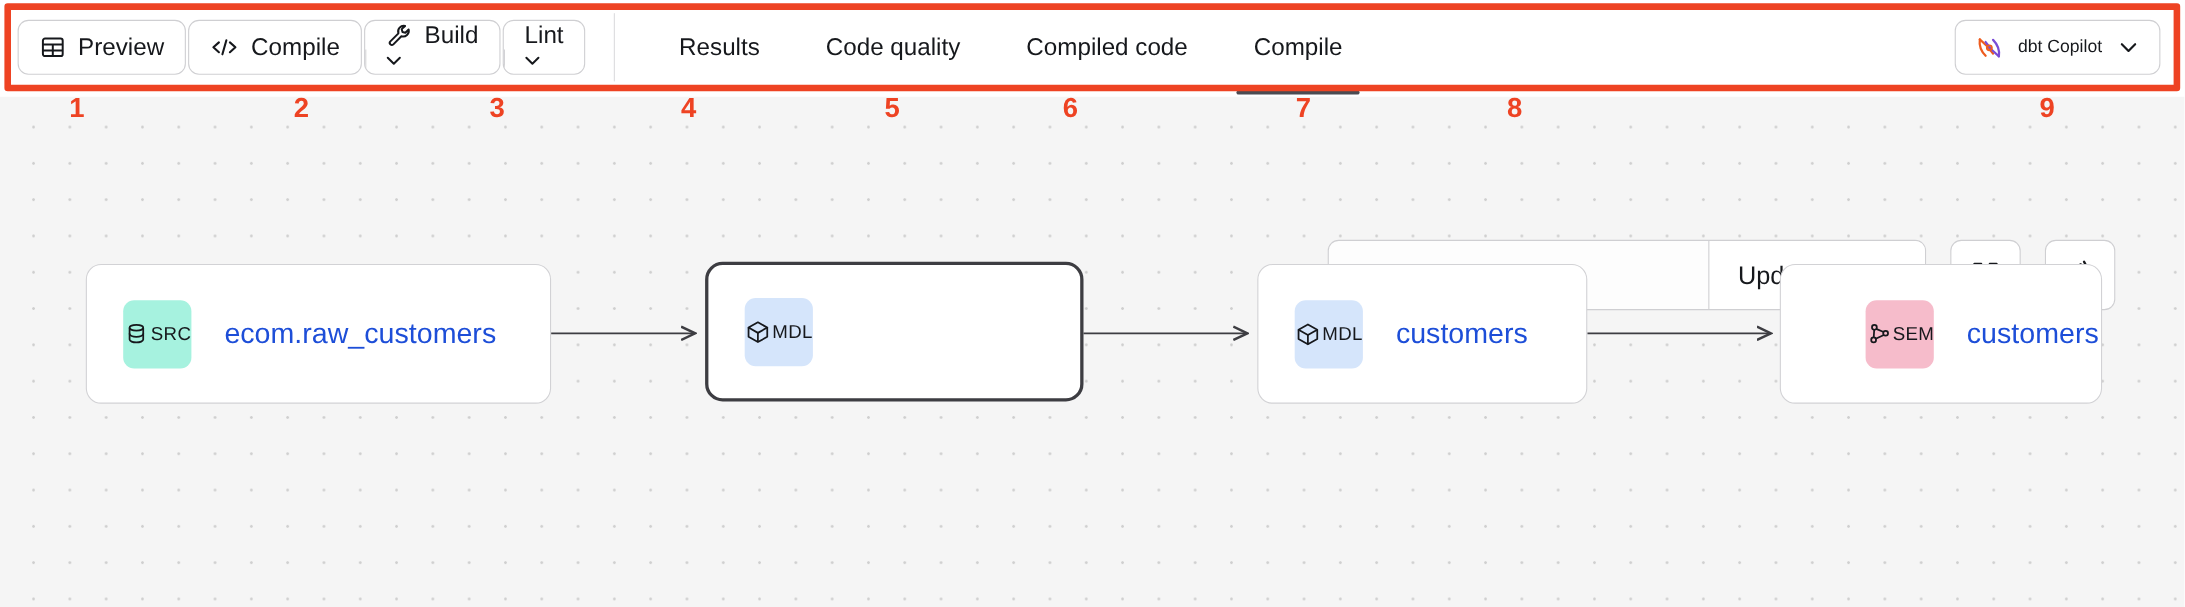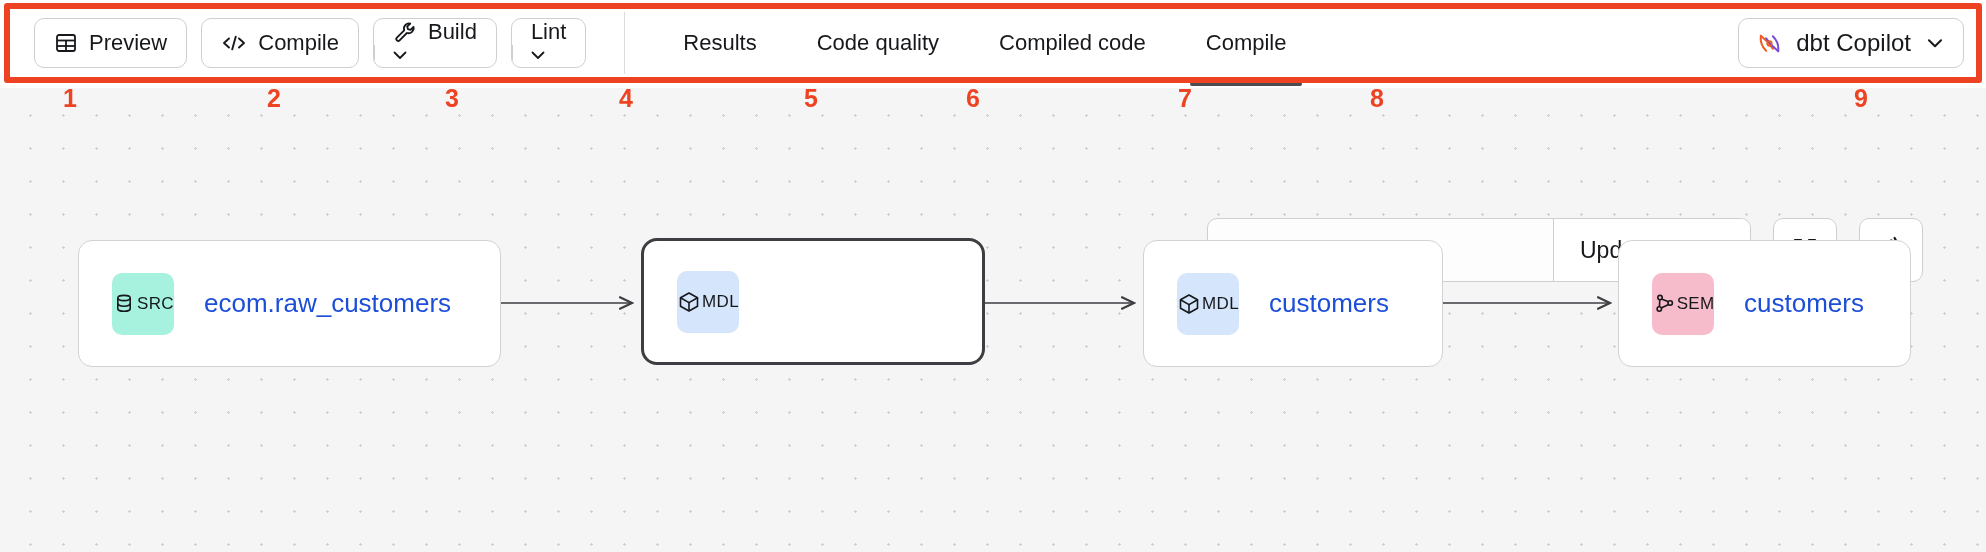--- a/index.html
+++ b/index.html
@@ -23,22 +23,22 @@
   }
 
   
   .toolbar {
     position: absolute; left: 0; top: 0;
     width: 1986px; height: 86px;
     background: #ffffff;
     display: flex; align-items: center;
   }
   .tb-left {
-    display: flex; align-items: center; gap: 14px;
-    padding-left: 34px; height: 100%;
+    display: flex; align-items: center; gap: 2px;
+    padding-left: 16px; height: 100%;
   }
   .btn {
     height: 50px;
     border: 1px solid #CFCFD2;
     border-radius: 10px;
     background: #fff;
     display: flex; align-items: center;
     padding: 0 19px;
     gap: 11px;
     font-size: 22px;
@@ -105,21 +105,21 @@
     display: flex; align-items: center;
   }
   .copilot {
     height: 50px;
     border: 1px solid #CFCFD2;
     border-radius: 10px;
     background: #fff;
     display: flex; align-items: center;
     gap: 13px;
     padding: 0 17px 0 17px;
-    font-size: 24px;
+    font-size: 16px;
     color: #16181C;
     white-space: nowrap;
   }
 
   
   .callouts { position: absolute; left: 0; top: 86px; width: 1986px; height: 34px; z-index: 41; }
   .callout {
     position: absolute;
     top: 0;
     transform: translateX(-50%);
@@ -412,21 +412,21 @@
             <polyline points="3.5,7.8 3.5,16.2 12,21 20.5,16.2 20.5,7.8"></polyline>
             <line x1="12" y1="12.6" x2="12" y2="21"></line>
           </svg>
         </span>
         <span class="blabel">MDL</span>
       </div>
       <div class="node-label">customers</div>
     </div>
 
     <div class="node" style="left:1618px; top:152px; width:293px;">
-      <div class="badge" style="background:#F6BCCB;">
+      <div class="badge" style="background:#F6BCCB;margin-left:44px;">
         <span class="ico">
           <svg width="24" height="24" viewBox="0 0 24 24" fill="none" stroke="#16181C" stroke-width="1.6">
             <circle cx="8" cy="5.6" r="2.2"></circle>
             <circle cx="18.2" cy="11" r="2.2"></circle>
             <circle cx="7.3" cy="17" r="2.2"></circle>
             <line x1="9.6" y1="7" x2="16.4" y2="9.8"></line>
             <line x1="16.6" y1="12.5" x2="9.2" y2="16"></line>
             <line x1="7.8" y1="7.8" x2="7.4" y2="14.8"></line>
           </svg>
         </span>

